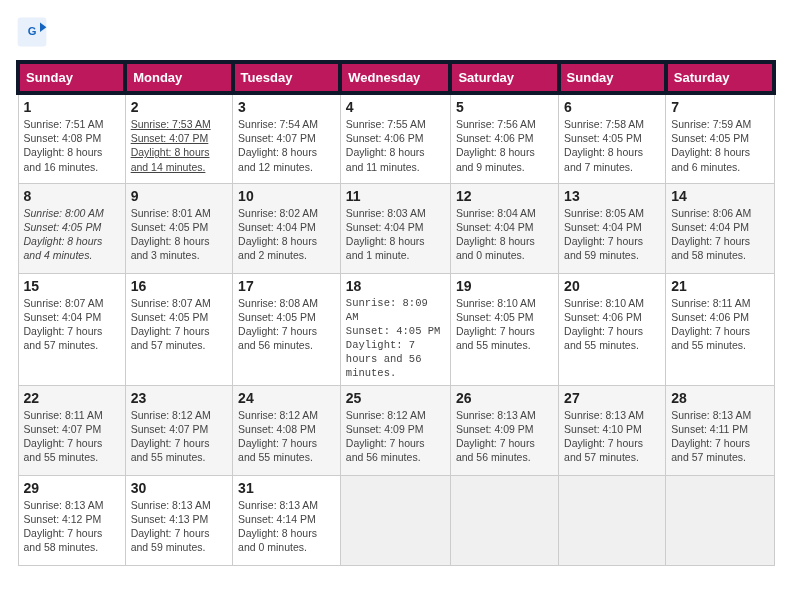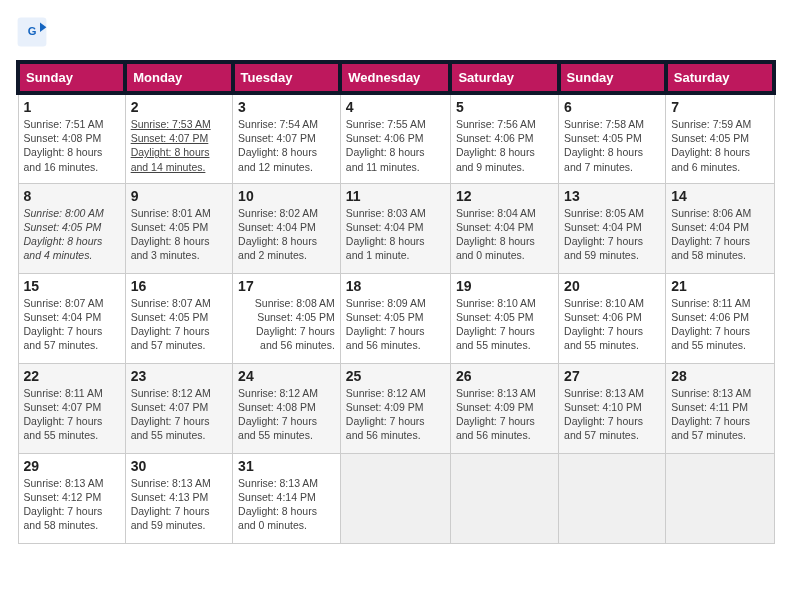--- a/index.html
+++ b/index.html
@@ -210,27 +210,27 @@
 Daylight: 7 hours and 57 minutes.</div>
         </td>
         <td>
           <span class="day-num">16</span>
           <div class="day-info" style="white-space: pre-line;">Sunrise: 8:07 AM
 Sunset: 4:05 PM
 Daylight: 7 hours and 57 minutes.</div>
         </td>
         <td>
           <span class="day-num">17</span>
-          <div class="day-info" style="white-space: pre-line; text-align: right;">Sunrise: 8:08 AM
+          <div class="day-info" style="white-space: pre-line;">Sunrise: 8:08 AM
 Sunset: 4:05 PM
 Daylight: 7 hours and 56 minutes.</div>
         </td>
         <td>
           <span class="day-num">18</span>
-          <div class="day-info" style="white-space: pre-line;">Sunrise: 8:09 AM
+          <div class="day-info" style="white-space: pre-line; font-family: Liberation Mono, monospace;">Sunrise: 8:09 AM
 Sunset: 4:05 PM
 Daylight: 7 hours and 56 minutes.</div>
         </td>
         <td>
           <span class="day-num">19</span>
           <div class="day-info" style="white-space: pre-line;">Sunrise: 8:10 AM
 Sunset: 4:05 PM
 Daylight: 7 hours and 55 minutes.</div>
         </td>
         <td>

